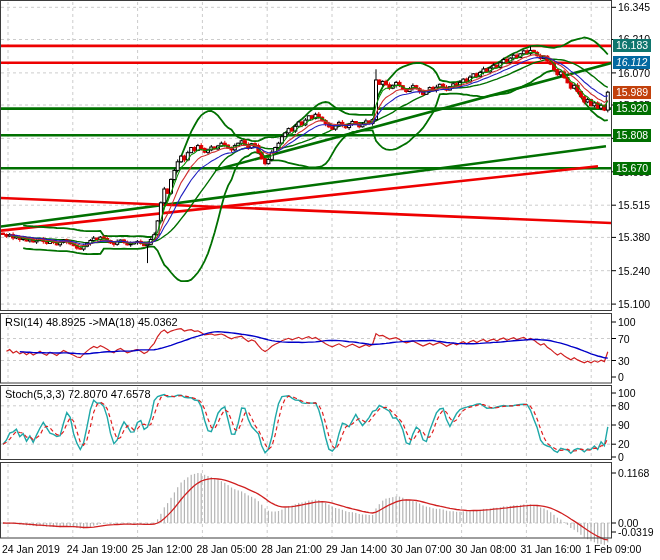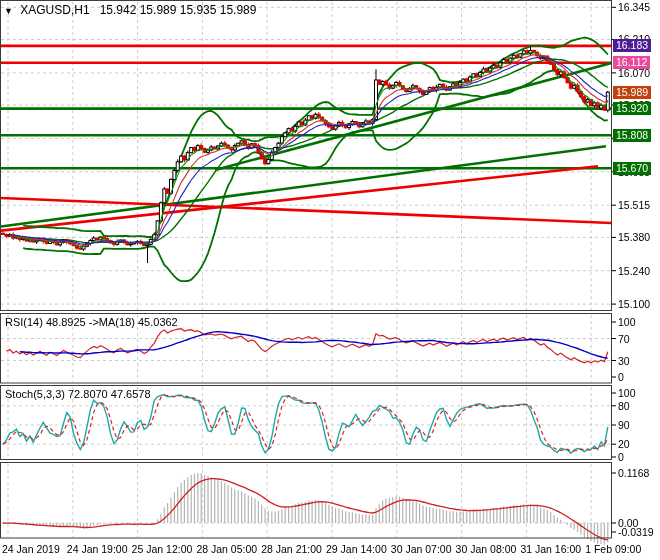--- a/index.html
+++ b/index.html
@@ -680,26 +680,20 @@
         <line x1="611.5" y1="405.8" x2="616" y2="405.8" stroke="#000" stroke-width="1"></line>
         <line x1="611.5" y1="425.0" x2="616" y2="425.0" stroke="#000" stroke-width="1"></line>
         <line x1="611.5" y1="444.2" x2="616" y2="444.2" stroke="#000" stroke-width="1"></line>
         <line x1="611.5" y1="457.0" x2="616" y2="457.0" stroke="#000" stroke-width="1"></line>
         <line x1="611.5" y1="473.0" x2="616" y2="473.0" stroke="#000" stroke-width="1"></line>
         <line x1="611.5" y1="523.0" x2="616" y2="523.0" stroke="#000" stroke-width="1"></line>
         <line x1="611.5" y1="532.0" x2="616" y2="532.0" stroke="#000" stroke-width="1"></line>
       </g>
   </svg>
 
-  <div class="title">
-    <span class="tri">▼</span>
-    <span>XAGUSD,H1</span>
-    <span>&nbsp;</span>
-    <span>15.942 15.989 15.935 15.989</span>
-  </div>
 
   <div class="plabel" style="top:316px">RSI(14) 48.8925  -&gt;MA(18) 45.0362</div>
   <div class="plabel" style="top:388px">Stoch(5,3,3) 72.8070 47.6578</div>
 
   <div id="ov" class="overlay">
       <div class="ytick" style="left: 618px; top: 1.29504px;">16.345</div>
       <div class="ytick" style="left: 618px; top: 33.479px;">16.210</div>
       <div class="ytick" style="left: 618px; top: 66.855px;">16.070</div>
       <div class="ytick" style="left: 618px; top: 99.039px;">15.935</div>
       <div class="ytick" style="left: 618px; top: 132.415px;">15.795</div>
@@ -713,22 +707,22 @@
       <div class="ytick" style="left: 618px; top: 354.5px;">30</div>
       <div class="ytick" style="left: 618px; top: 371px;">0</div>
       <div class="ytick" style="left: 618px; top: 387px;">100</div>
       <div class="ytick" style="left: 618px; top: 399.8px;">80</div>
       <div class="ytick" style="left: 618px; top: 419px;">90</div>
       <div class="ytick" style="left: 618px; top: 438.2px;">20</div>
       <div class="ytick" style="left: 618px; top: 451px;">0</div>
       <div class="ytick" style="left: 618px; top: 467.01px;">0.1168</div>
       <div class="ytick" style="left: 618px; top: 517px;">0.00</div>
       <div class="ytick" style="left: 618px; top: 526px;">-0.0319</div>
-      <div class="badge" style="left: 613px; top: 39.4158px; background: #4c1d95;">16.183</div>
-      <div class="badge" style="left: 613px; top: 56.3422px; background: #ec4899;">16.112</div>
+      <div class="badge" style="left: 613px; top: 39.4158px; background: #0f766e;">16.183</div>
+      <div class="badge" style="left: 613px; top: 56.3422px; background: #0369a1; font-style: italic;">16.112</div>
       <div class="badge" style="left: 613px; top: 85.6654px; background: #c2410c;">15.989</div>
       <div class="badge" style="left: 613px; top: 102.115px; background: rgb(0, 112, 0);">15.920</div>
       <div class="badge" style="left: 613px; top: 128.816px; background: rgb(0, 112, 0);">15.808</div>
       <div class="badge" style="left: 613px; top: 161.715px; background: rgb(0, 112, 0);">15.670</div>
       <div class="dlabel" style="left: 2px; top: 543px;">24 Jan 2019</div>
       <div class="dlabel" style="left: 66.8px; top: 543px;">24 Jan 19:00</div>
       <div class="dlabel" style="left: 131.6px; top: 543px;">25 Jan 12:00</div>
       <div class="dlabel" style="left: 196.4px; top: 543px;">28 Jan 05:00</div>
       <div class="dlabel" style="left: 261.2px; top: 543px;">28 Jan 21:00</div>
       <div class="dlabel" style="left: 326px; top: 543px;">29 Jan 14:00</div>

